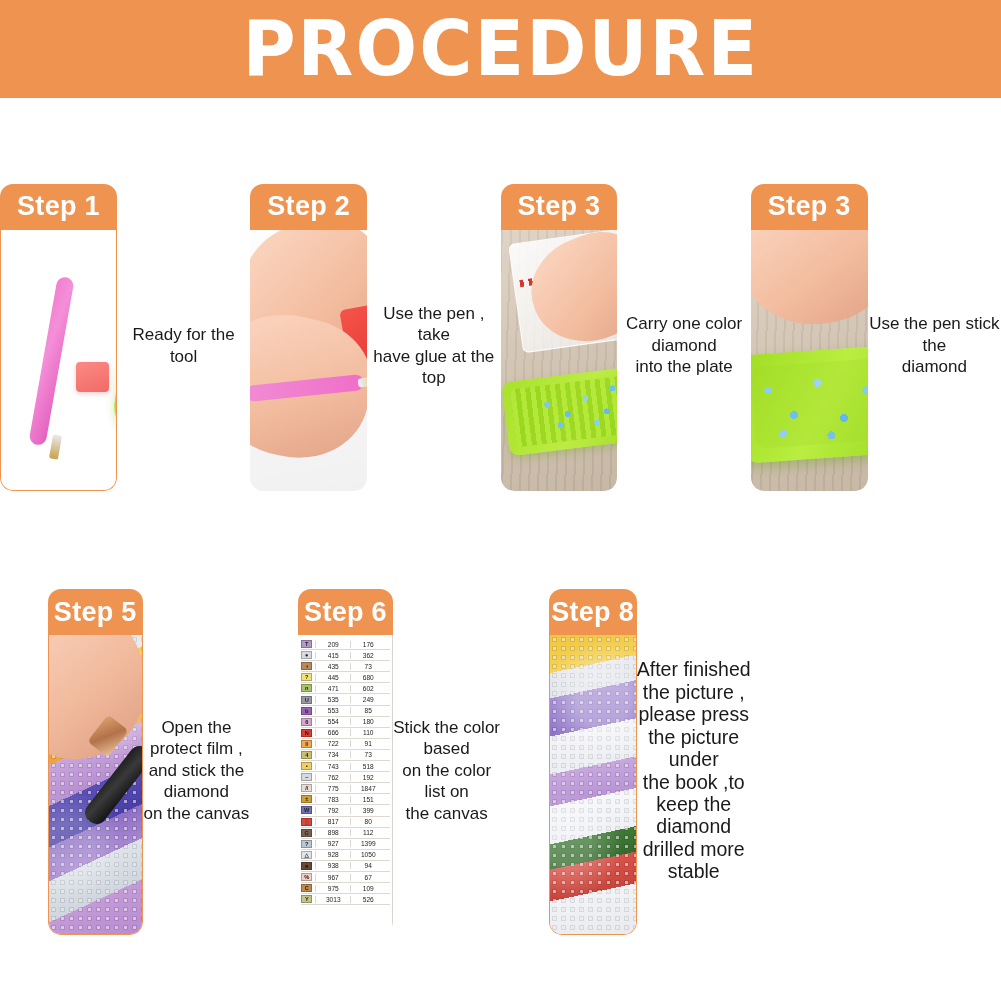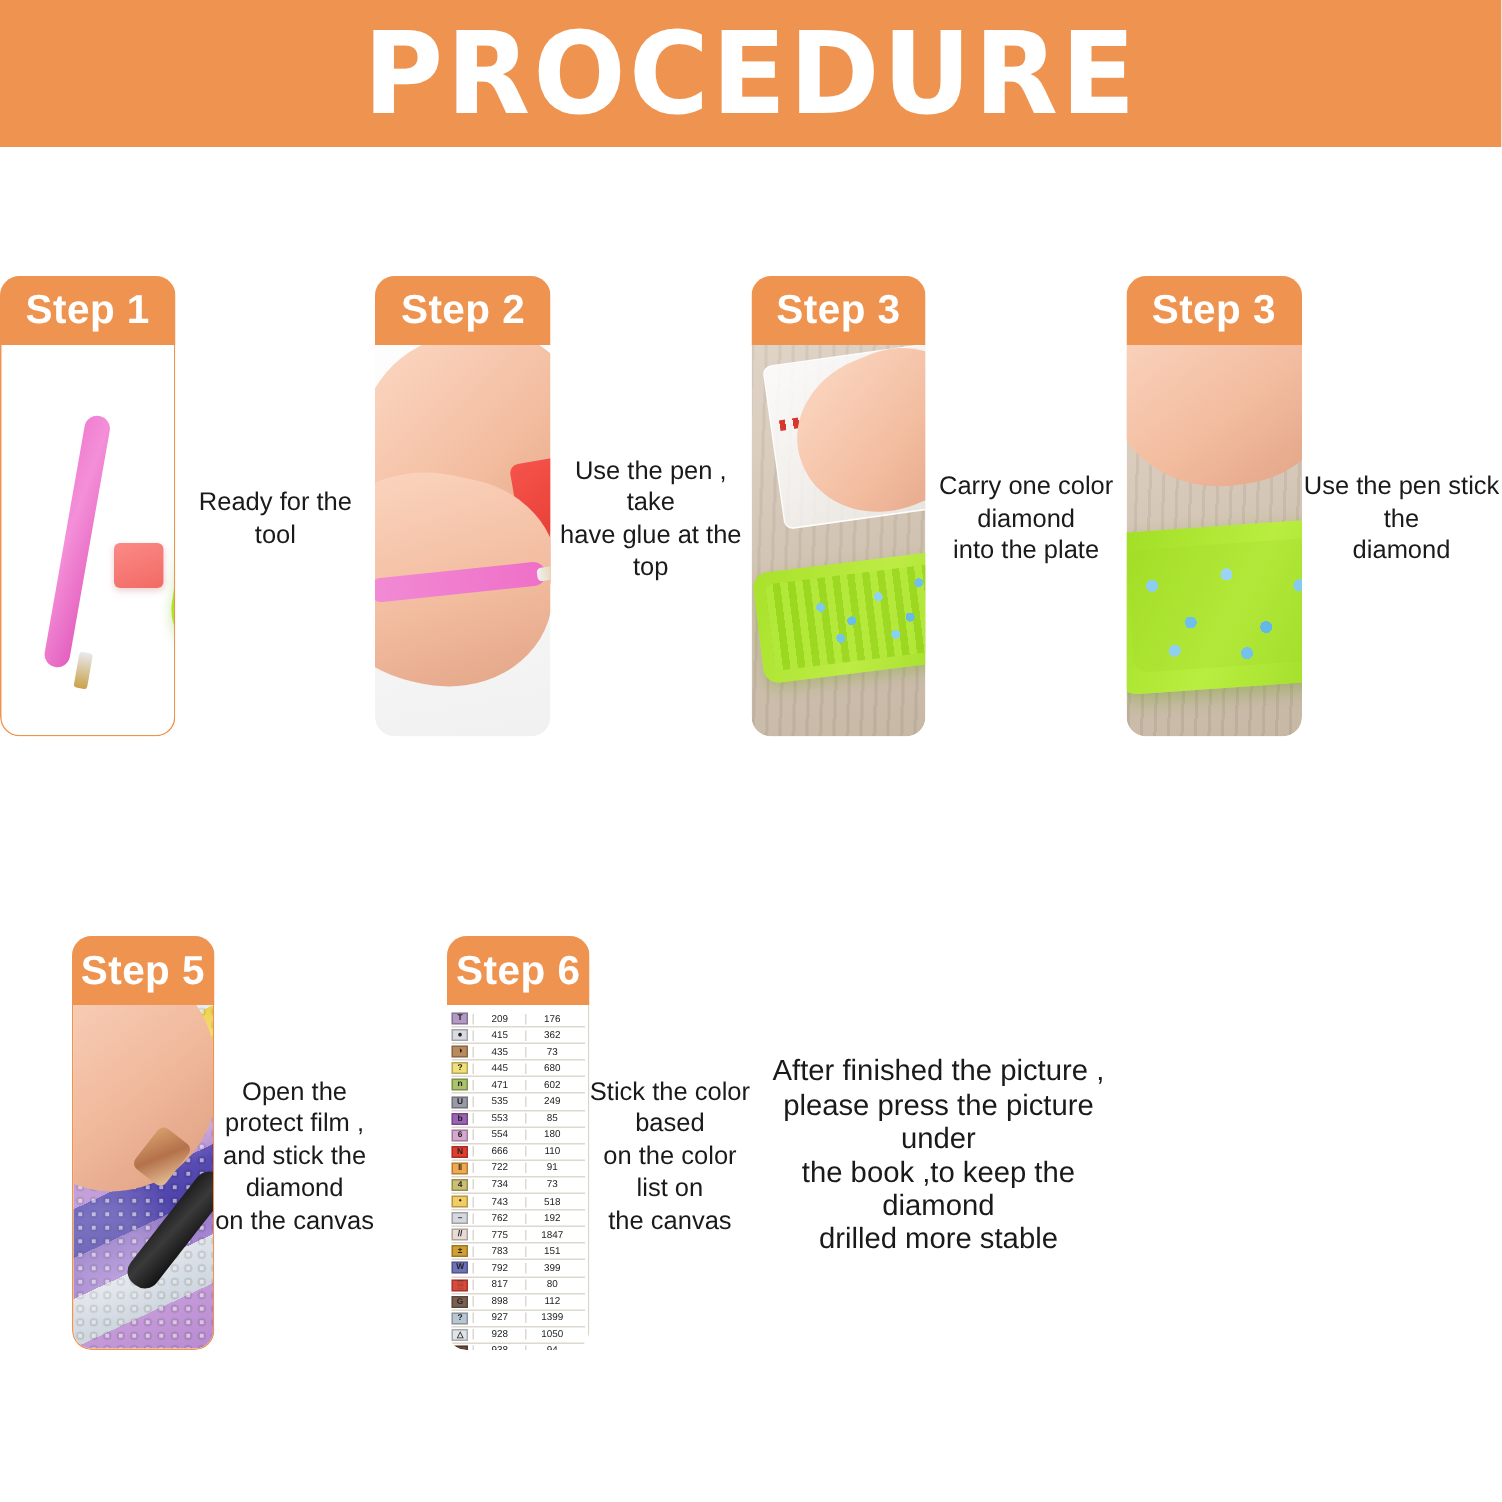--- a/index.html
+++ b/index.html
@@ -45,21 +45,21 @@
   }
 
   .card{
     width:207px;
     border-radius:13px;
     overflow:hidden;
     background:#ffffff;
     box-sizing:border-box;
   }
   .card-a{height:307px;}  
-  .card-b{height:276px;margin-left:48px;}  
+  .card-b{height:346px;margin-left:48px;}  
 
   .card-head{
     height:46px;
     background:#ef9450;
     display:flex;align-items:center;justify-content:center;
     color:#ffffff;
     font-weight:bold;
     font-size:27px;
     letter-spacing:.3px;
   }
@@ -593,20 +593,27 @@
             </div>
           </div>
         </div>
         <div class="caption">Stick the color based
 on the color list on
 the canvas</div>
       </div>
 
 
       <div class="cell">
+        <div class="card card-b">
+          <div class="card-head">Step 8</div>
+          <div class="photo">
+            <div class="mosaic m8"></div>
+            <div class="mosaic-sheen"></div>
+          </div>
+        </div>
         <div class="caption tight">After finished the picture ,
 please press the picture under
 the book ,to keep the diamond
 drilled more stable</div>
       </div>
 
     </div>
   </div>
 </div>
 

